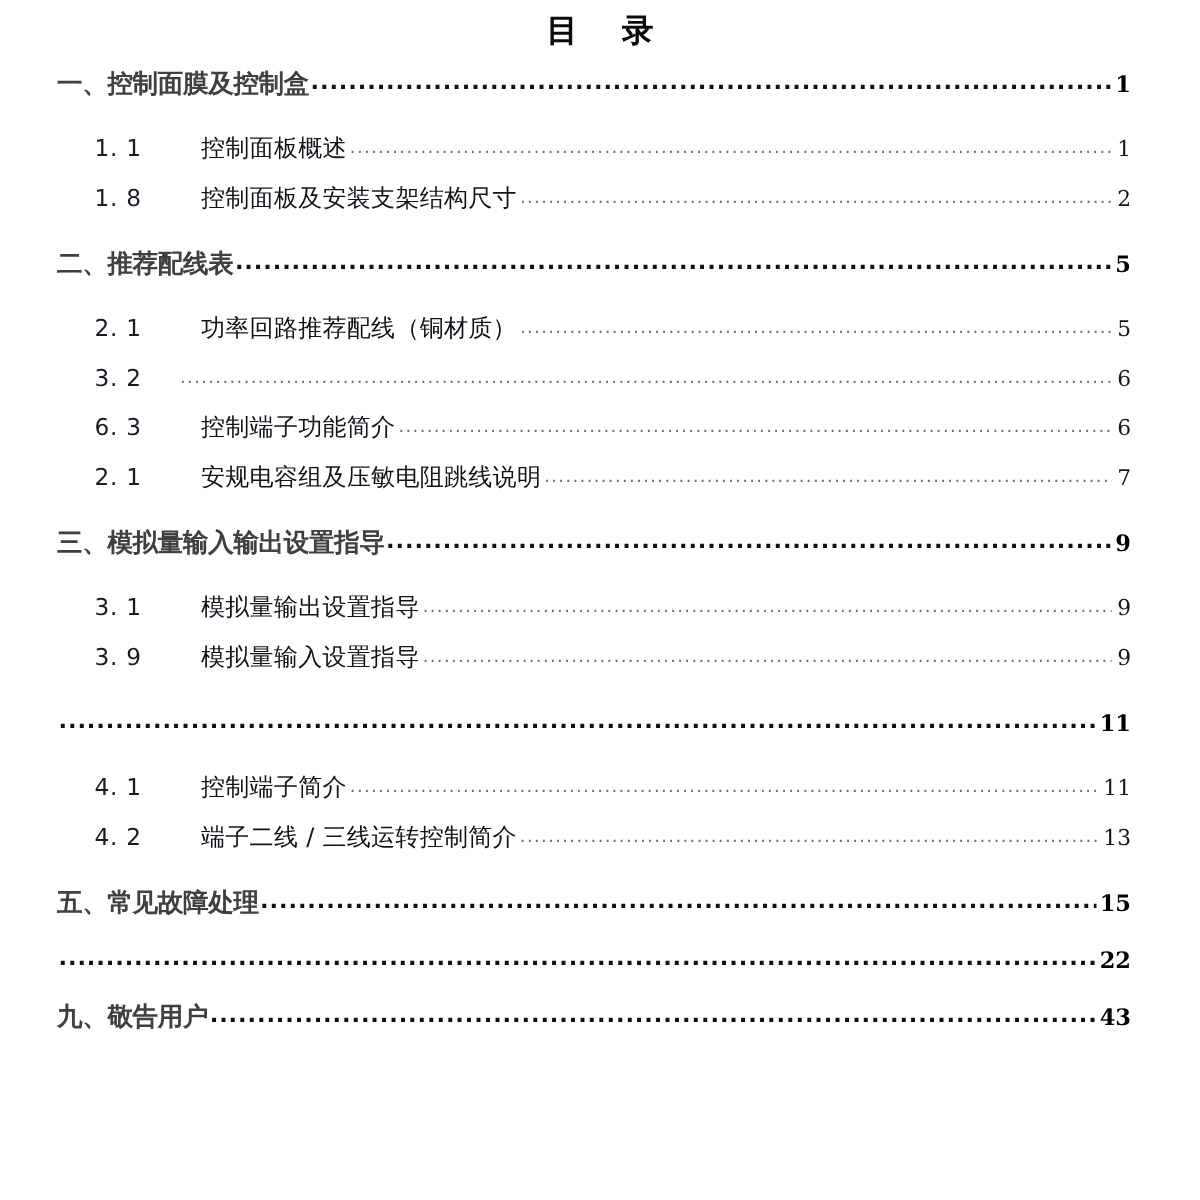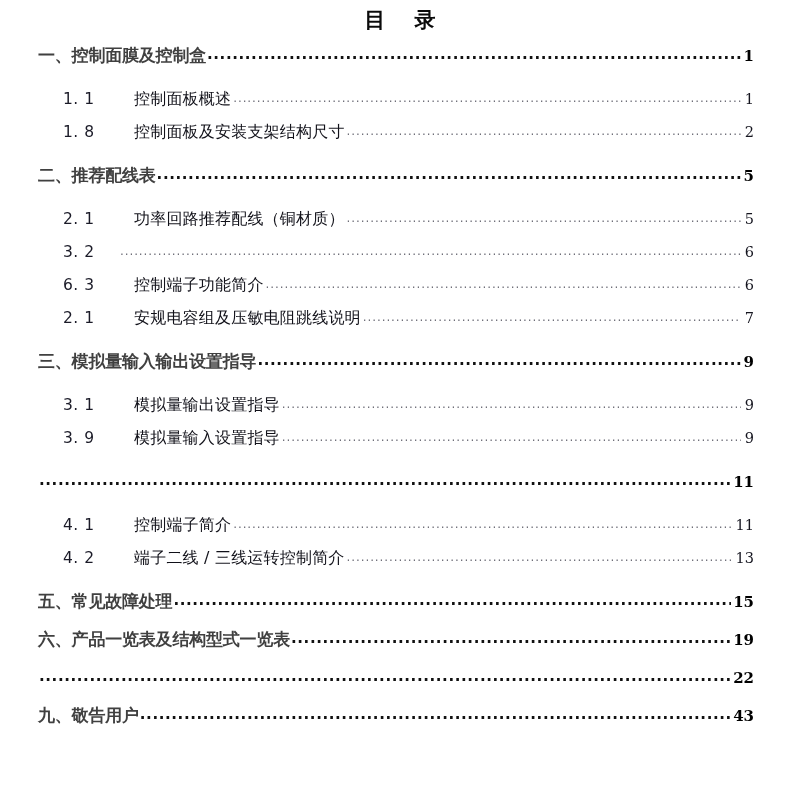--- a/index.html
+++ b/index.html
@@ -261,25 +261,20 @@
         <span class="leader"></span>
         <span class="page-num">13</span>
       </div>
       <div class="gap-md"></div>
       <div class="toc-entry level1">
         <span class="entry-text">五、常见故障处理</span>
         <span class="leader"></span>
         <span class="page-num">15</span>
       </div>
       <div class="toc-entry level1">
-        <span class="entry-text">六、产品一览表及结构型式一览表</span>
-        <span class="leader"></span>
-        <span class="page-num">19</span>
-      </div>
-      <div class="toc-entry level1">
         <span class="leader"></span>
         <span class="page-num">22</span>
       </div>
       <div class="toc-entry level1">
         <span class="entry-text">九、敬告用户</span>
         <span class="leader"></span>
         <span class="page-num">43</span>
       </div>
     </div>
 

